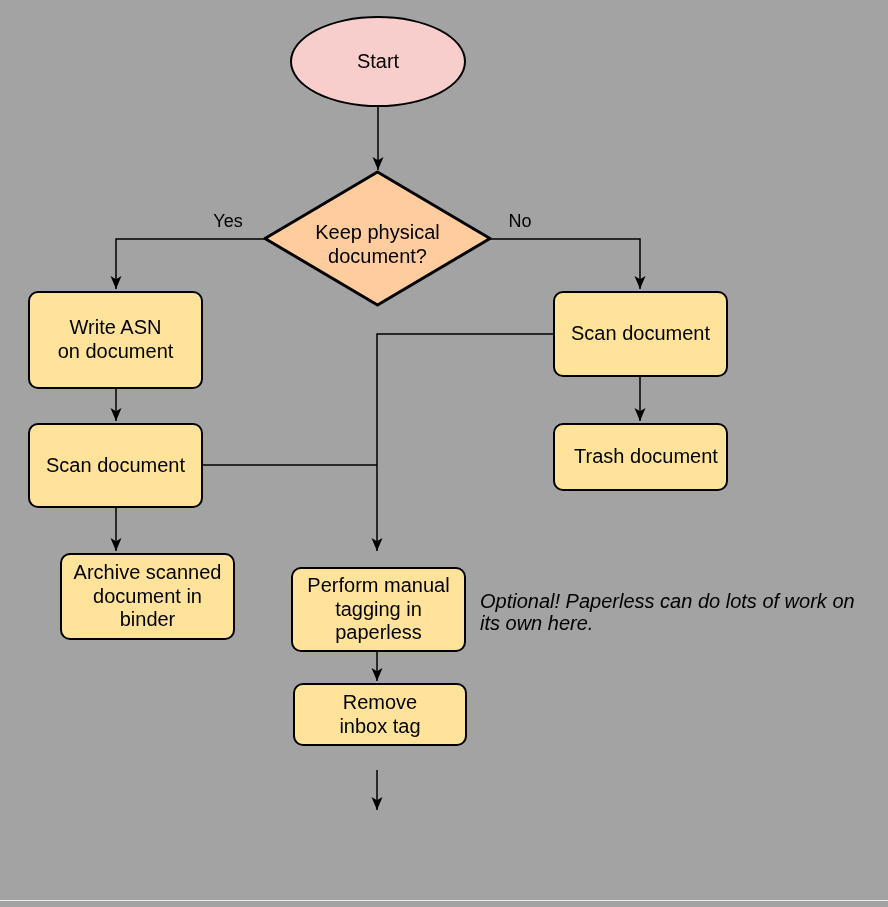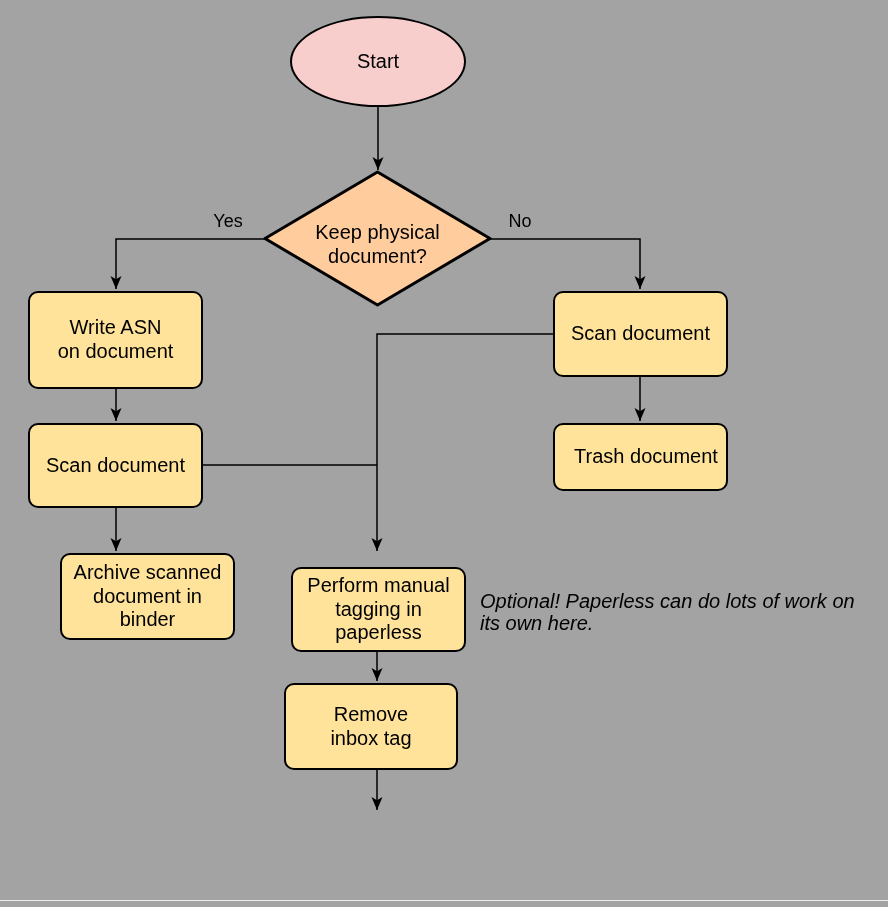--- a/index.html
+++ b/index.html
@@ -133,21 +133,21 @@
   <div class="node process" style="left:553px; top:423px; width:175px; height:68px;padding-left:11px;">
     <span>Trash document</span>
   </div>
 
   <div class="node process" style="left:291px; top:553px; width:175px; height:85px;margin-top:14px;">
     <span>Perform manual
 tagging in
 paperless</span>
   </div>
 
-  <div class="node process" style="left:284px; top:683px; width:174px; height:87px;">
+  <div class="node process" style="left:293px; top:683px; width:174px; height:63px;">
     <span>Remove
 inbox tag</span>
   </div>
 
 
   <div class="note" style="left:480px; top:590px; width:410px;">Optional! Paperless can do lots of work on
 its own here.</div>
 
   <div class="bottom-rule"></div>
 </div>

